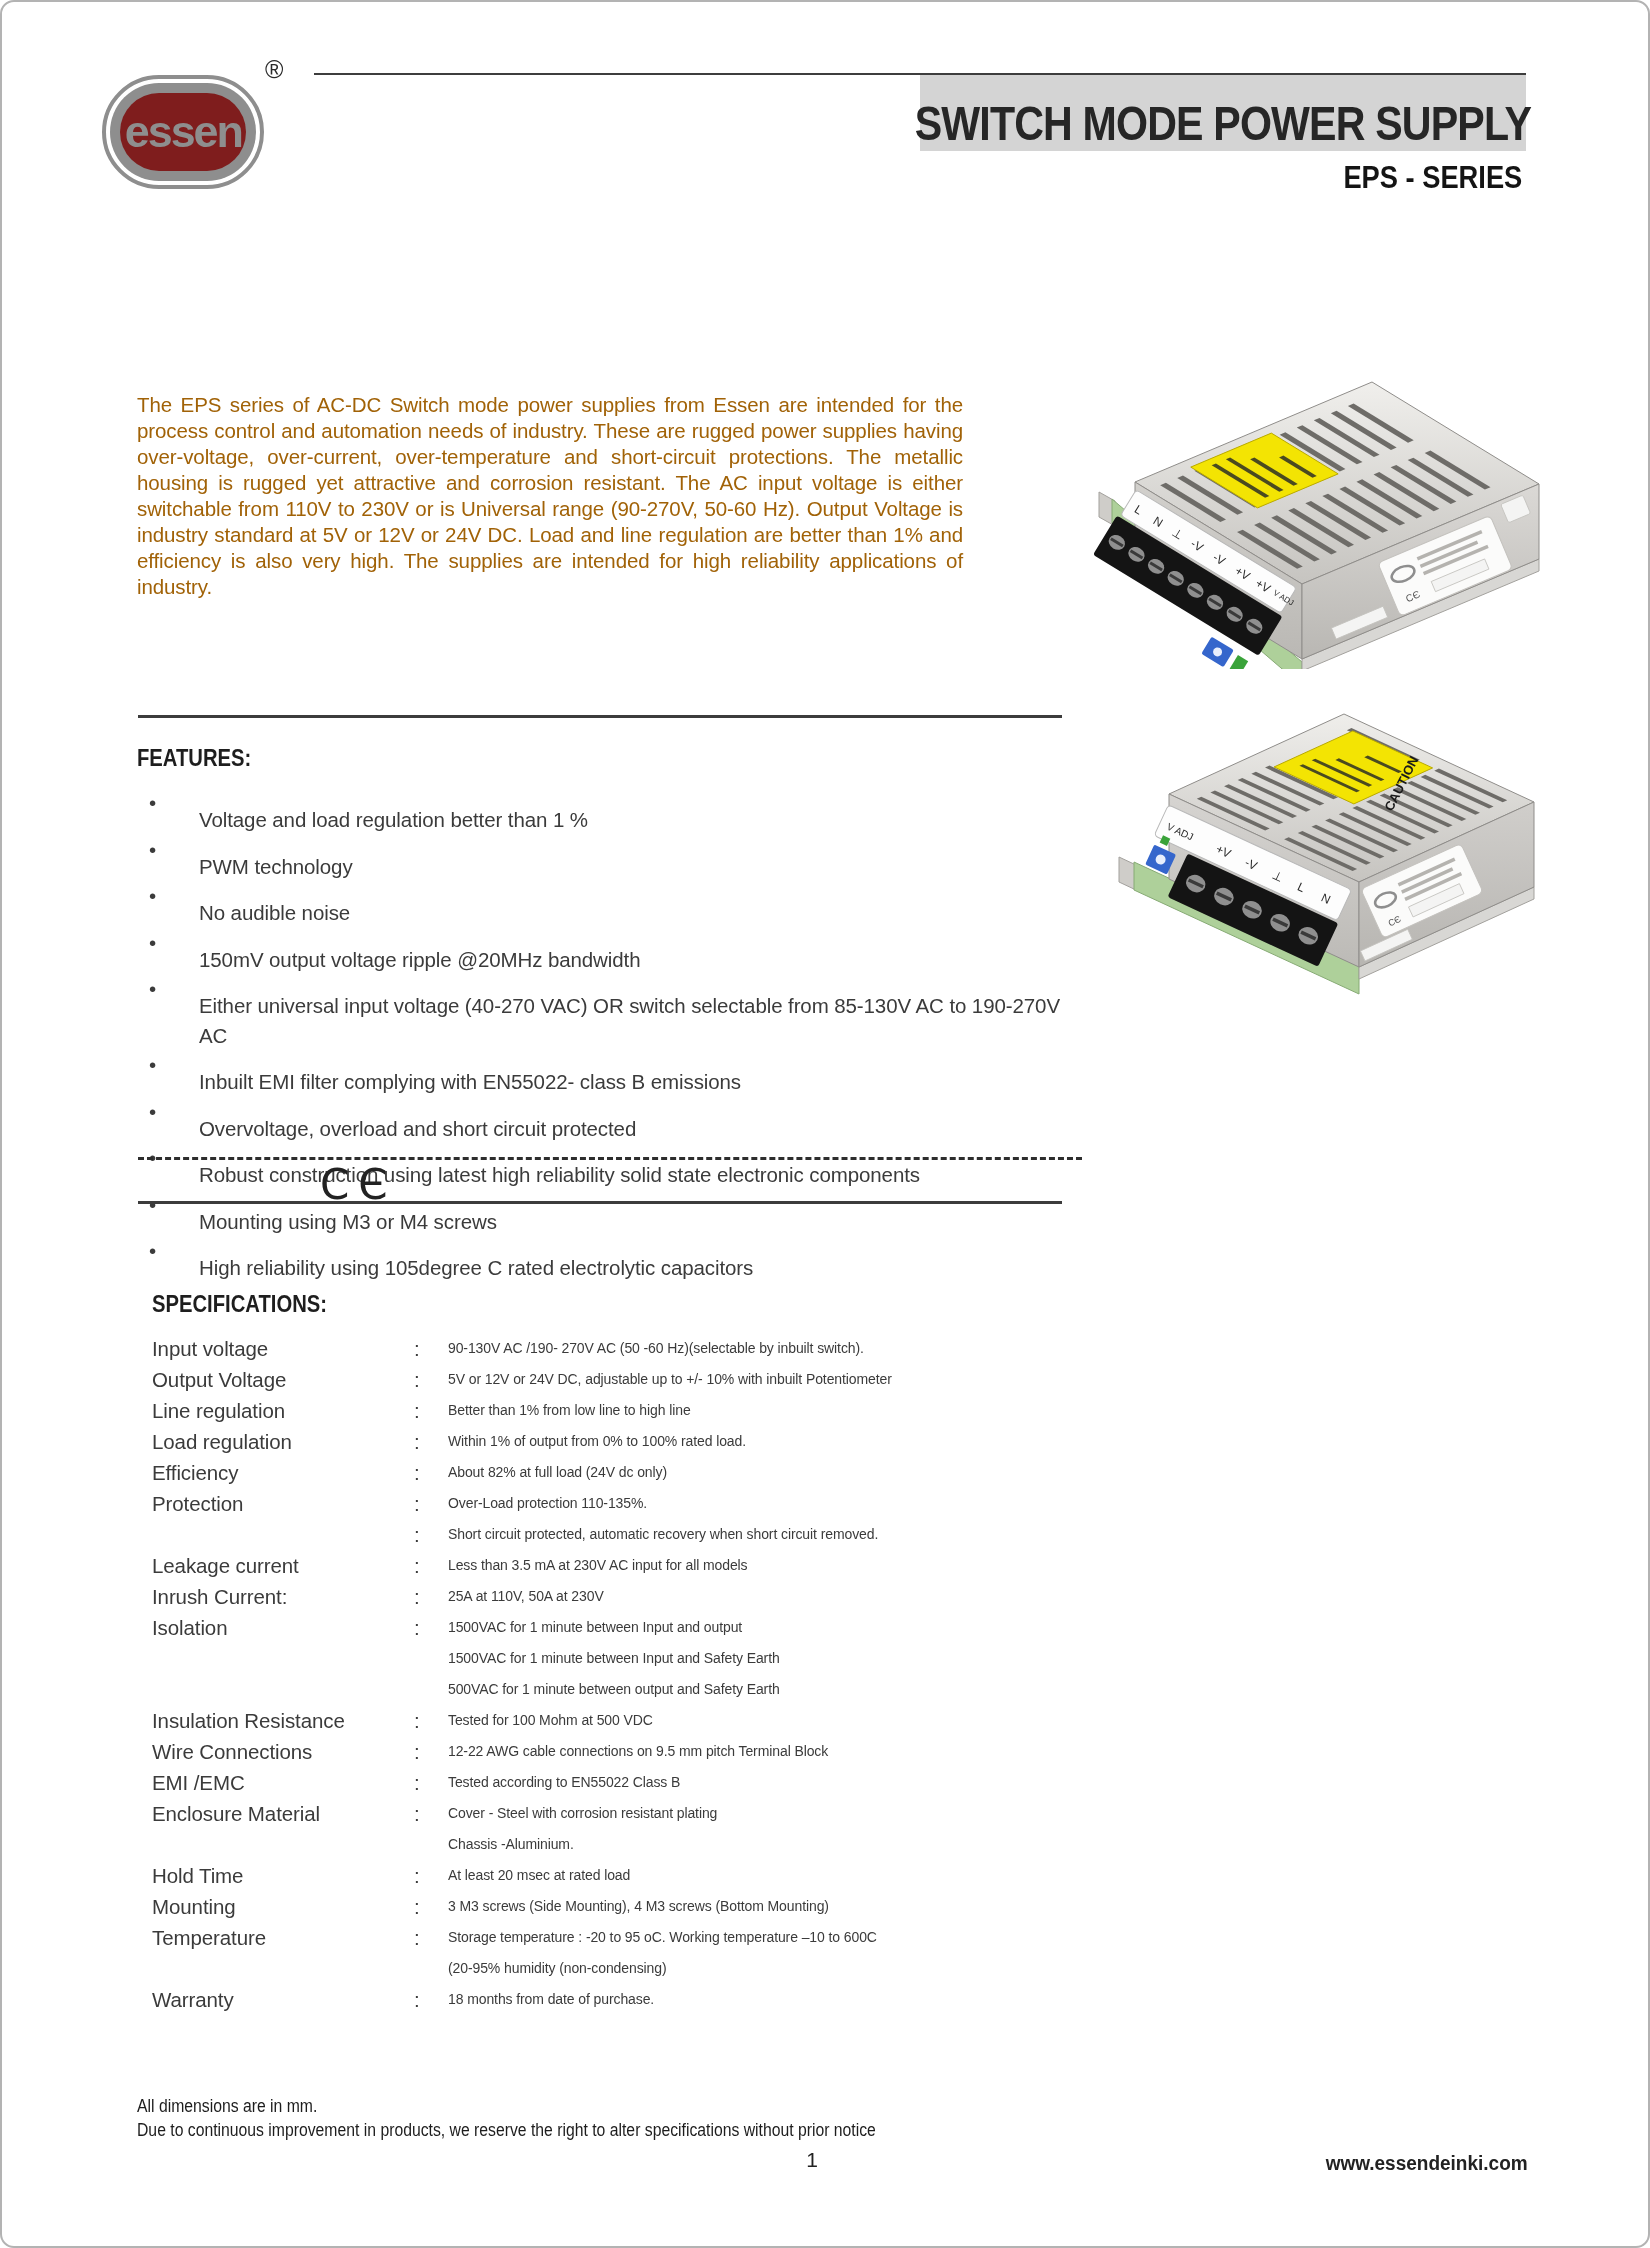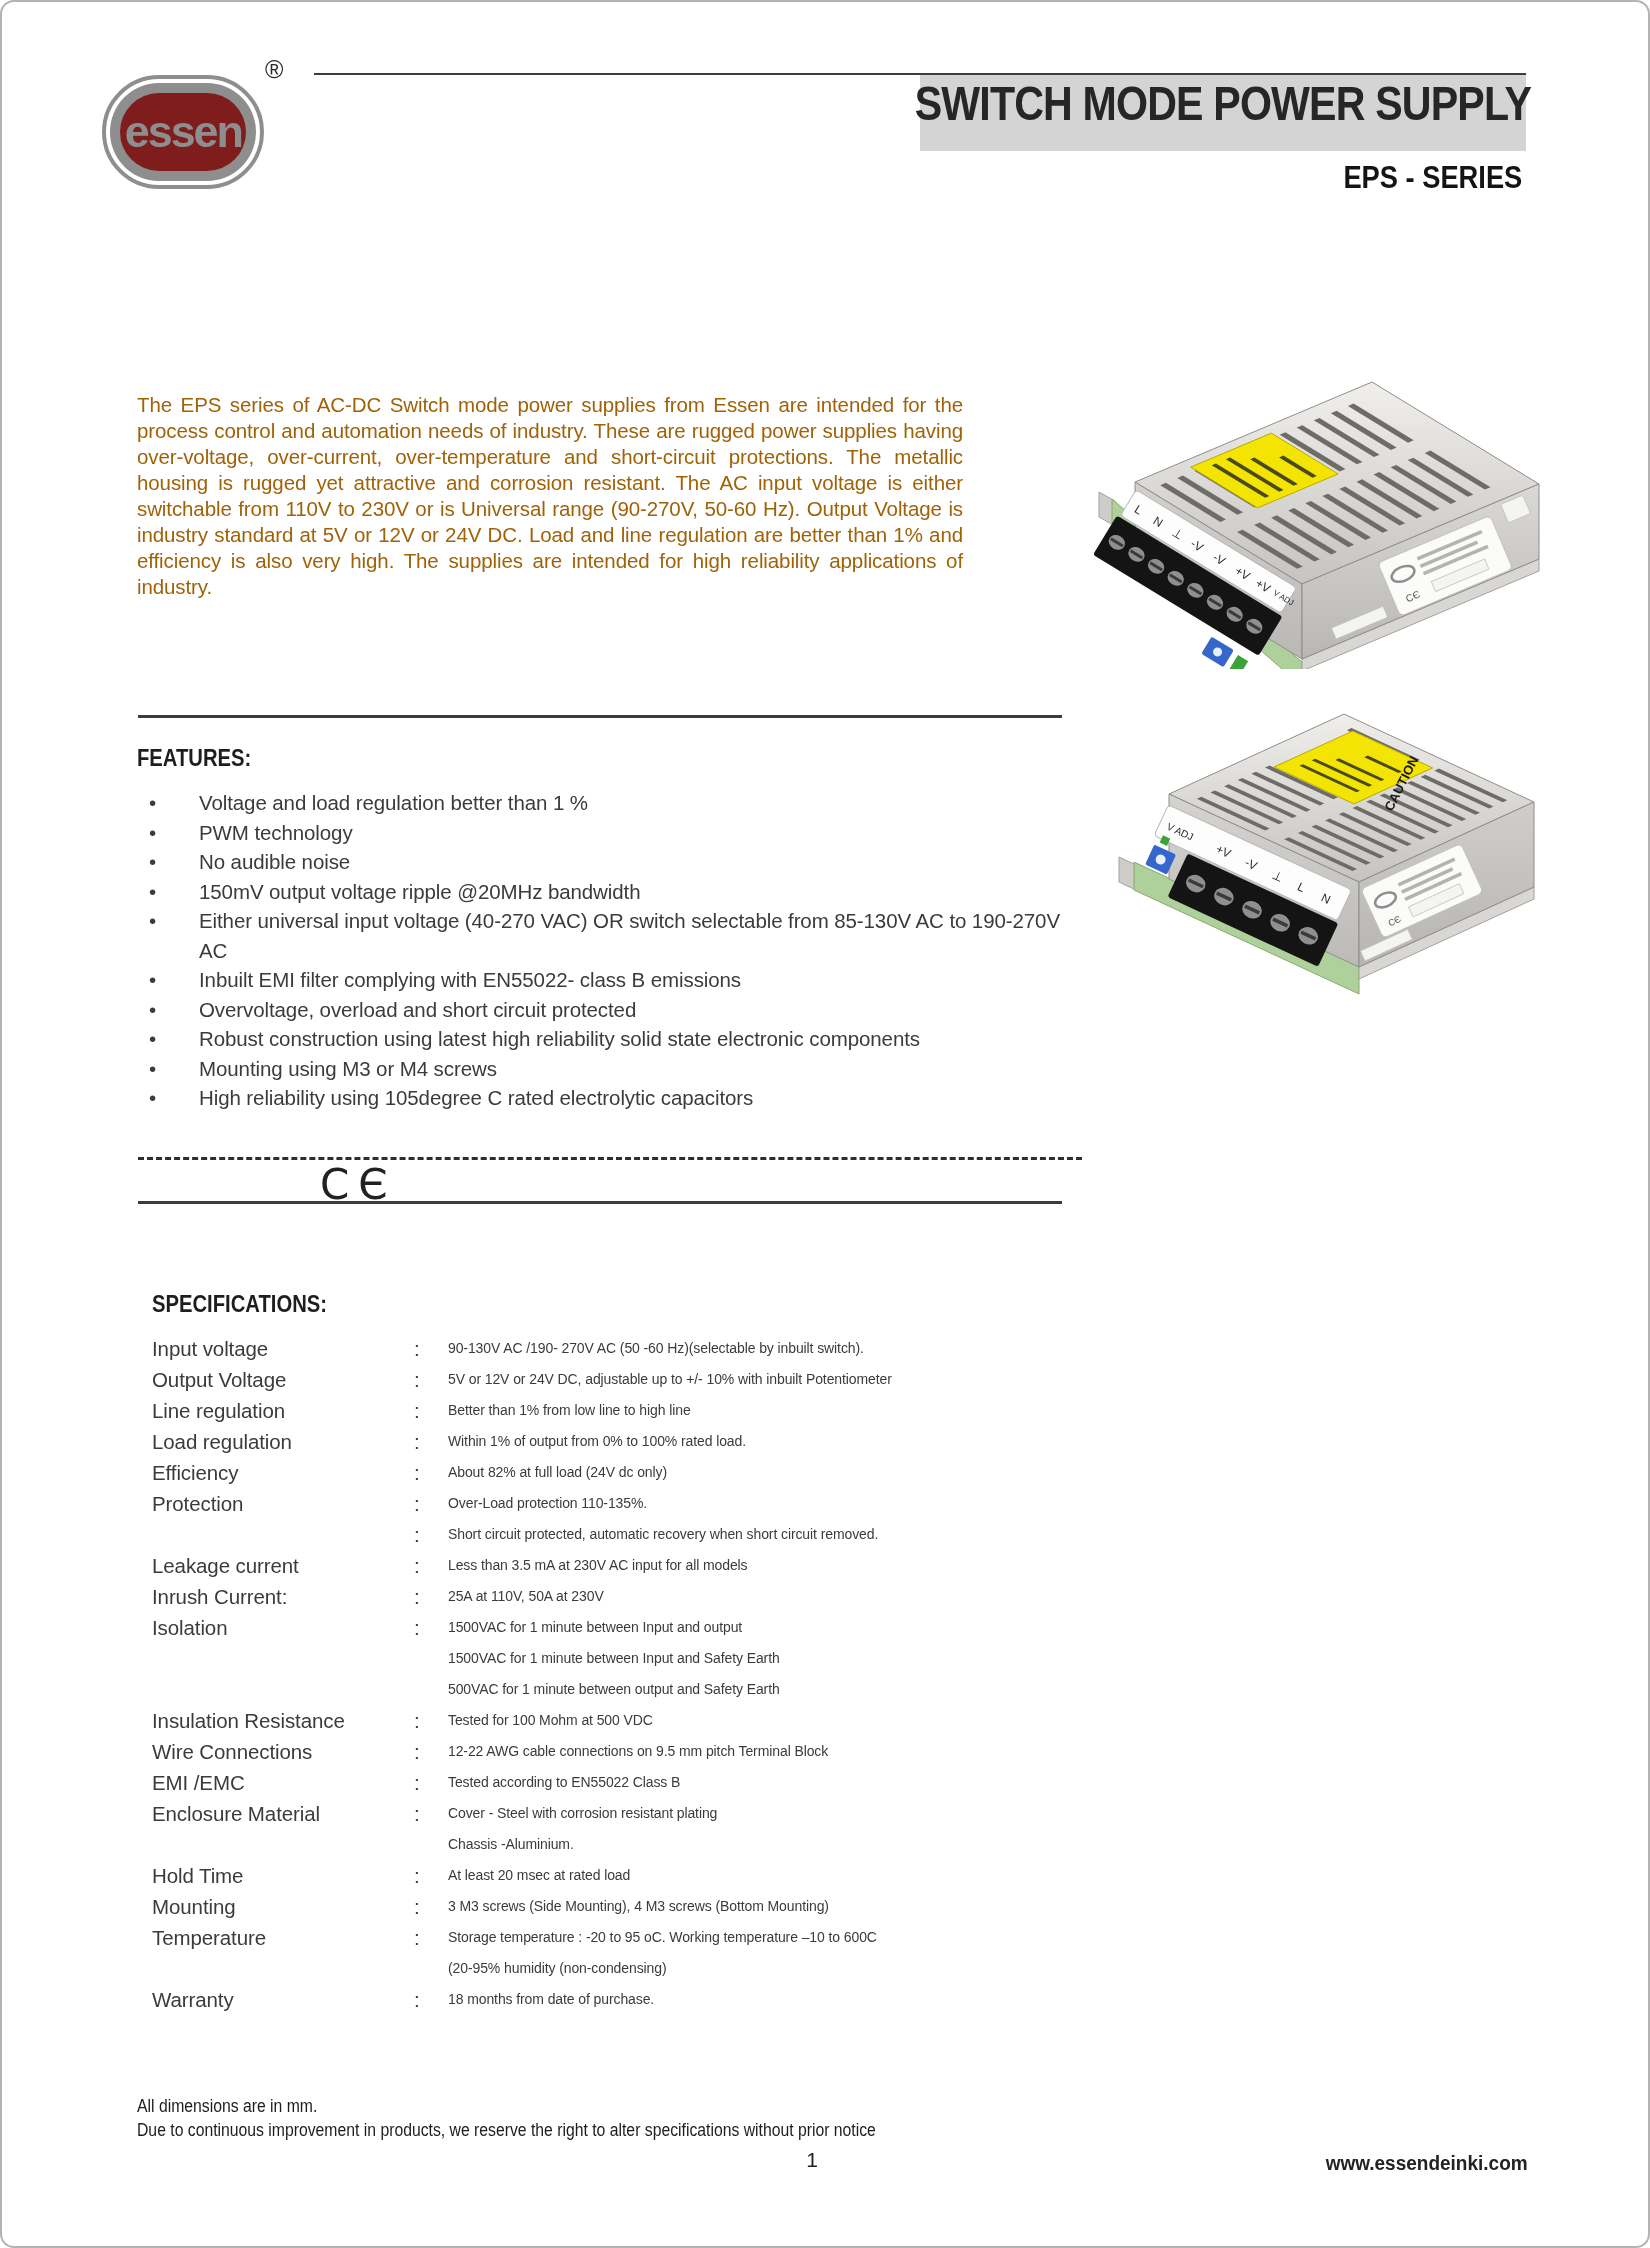--- a/index.html
+++ b/index.html
@@ -16,21 +16,21 @@
   .logo-mid{width:100%;height:100%;background:#8e8e8e;border-radius:60px;
     padding:10px;box-sizing:border-box;}
   .logo-core{width:100%;height:100%;background:#7f1d1d;border-radius:46px;
     display:flex;align-items:center;justify-content:center;}
   .logo-text{color:#8e8e8e;font-weight:bold;font-size:44px;letter-spacing:-2px;
     transform:scaleX(1.02);line-height:1;}
   .reg-mark{position:absolute;left:263px;top:53px;font-size:25px;color:#2a2a2a;}
   .header-line{position:absolute;left:312px;top:71px;width:1212px;height:2px;background:#3d3d3d;}
   .title-box{
     position:absolute;left:918px;top:73px;width:606px;height:76px;background:#d4d4d4;
-    display:flex;align-items:flex-start;justify-content:center;
+    display:flex;align-items:flex-end;justify-content:center;
   }
   .title-text{font-size:49px;font-weight:bold;color:#262626;white-space:nowrap;
     transform:scaleX(0.84);letter-spacing:-1px;}
   .subtitle{
     position:absolute;right:126px;top:158px;font-size:31px;font-weight:bold;color:#141414;
     transform:scaleX(0.88);transform-origin:right center;letter-spacing:0;
   }
   
   .intro{
     position:absolute;left:135px;top:369px;width:826px;
@@ -42,21 +42,21 @@
     border-top:3px dashed #2e2e2e;}
   .rule2{position:absolute;left:136px;top:1199px;width:924px;height:3px;background:#3c3c3c;}
   .ce-mark{position:absolute;left:318px;top:1158px;font-family:"DejaVu Sans",sans-serif;
     font-size:42px;color:#222;letter-spacing:9px;}
   
   .features-heading{position:absolute;left:135px;top:743px;font-size:23px;font-weight:bold;
     color:#1e1e1e;transform:scaleX(0.88);transform-origin:left center;letter-spacing:0;}
   .features-list{position:absolute;left:135px;top:786px;width:940px;margin:0;padding:0;list-style:none;}
   .features-list li{display:flex;font-size:20.5px;line-height:29.5px;color:#3b3b3b;letter-spacing:-0.1px;}
   .features-list .bullet{width:62px;flex:0 0 62px;padding-left:12px;box-sizing:border-box;}
-  .features-list .feat-text{width:870px;}
+  .features-list .feat-text{width:870px;margin-top:17px;}
   
   .specs-heading{position:absolute;left:150px;top:1289px;font-size:23px;font-weight:bold;
     color:#1e1e1e;transform:scaleX(0.88);transform-origin:left center;}
   .specs-table{position:absolute;left:150px;top:1331px;width:1010px;}
   .spec-row{display:flex;align-items:flex-start;}
   .spec-label{width:262px;flex:0 0 262px;font-size:20.5px;line-height:31px;letter-spacing:-0.1px;}
   .spec-colon{width:34px;flex:0 0 34px;font-size:20.5px;line-height:31px;}
   .spec-value{flex:1;}
   .spec-line{font-size:14px;line-height:31px;letter-spacing:-0.1px;}
   

